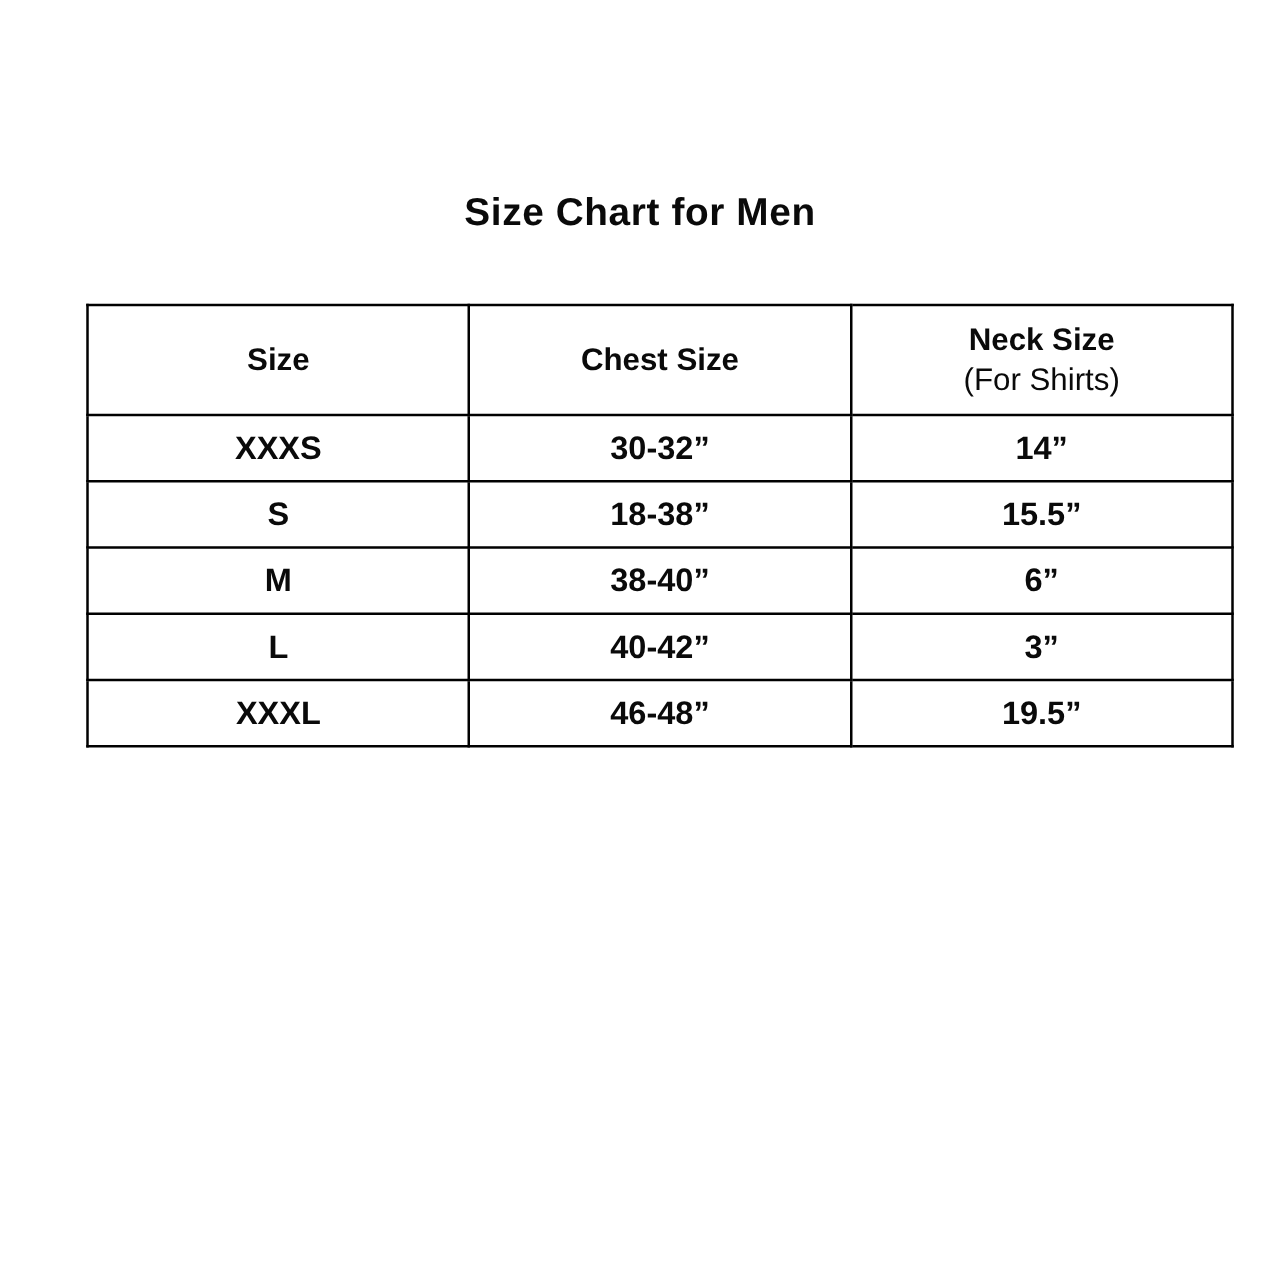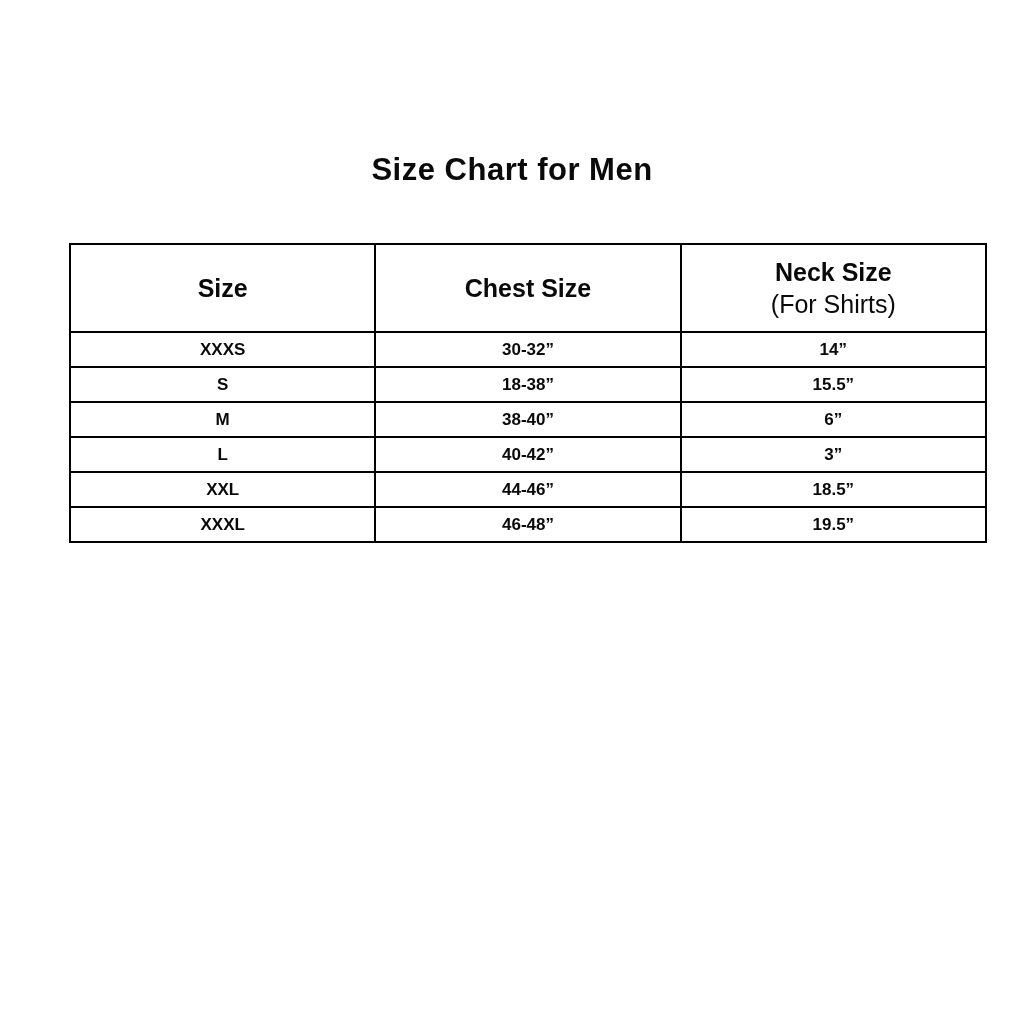--- a/index.html
+++ b/index.html
@@ -42,22 +42,22 @@
     font-weight: 700;
     color: #0a0a0a;
     background: #ffffff;
   }
   table.size-chart th {
     height: 88px;
     font-size: 25px;
     line-height: 1.3;
   }
   table.size-chart td {
-    height: 35px;
-    font-size: 17px;
+    height: 53px;
+    font-size: 26px;
   }
   .header-subline {
     display: block;
     font-size: 25px;
     font-weight: 400;
   }
 </style>
 </head>
 <body>
 
@@ -87,24 +87,19 @@
           <td>M</td>
           <td>38-40”</td>
           <td>6”</td>
         </tr>
         <tr>
           <td>L</td>
           <td>40-42”</td>
           <td>3”</td>
         </tr>
         <tr>
-          <td>XXL</td>
-          <td>44-46”</td>
-          <td>18.5”</td>
-        </tr>
-        <tr>
           <td>XXXL</td>
           <td>46-48”</td>
           <td>19.5”</td>
         </tr>
       </tbody>
   </table>
 </div>
 
 </body></html>

